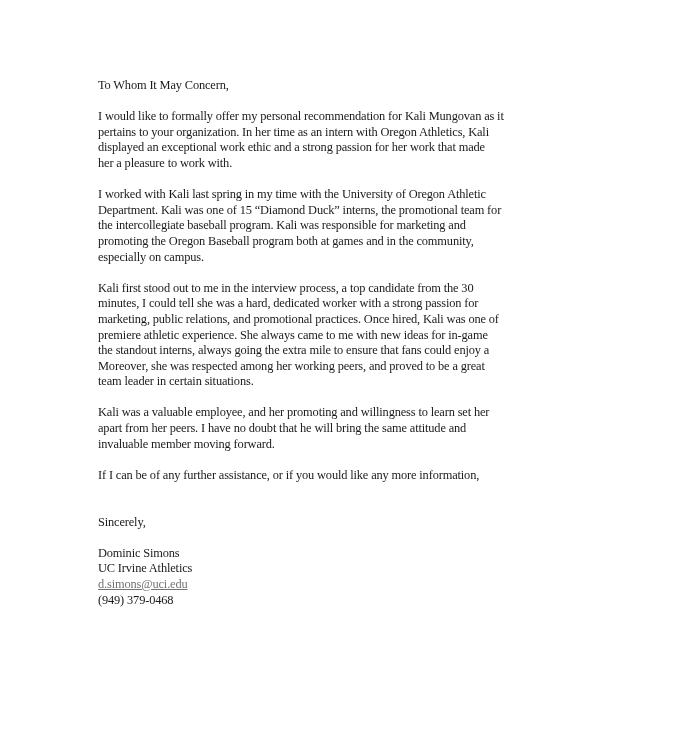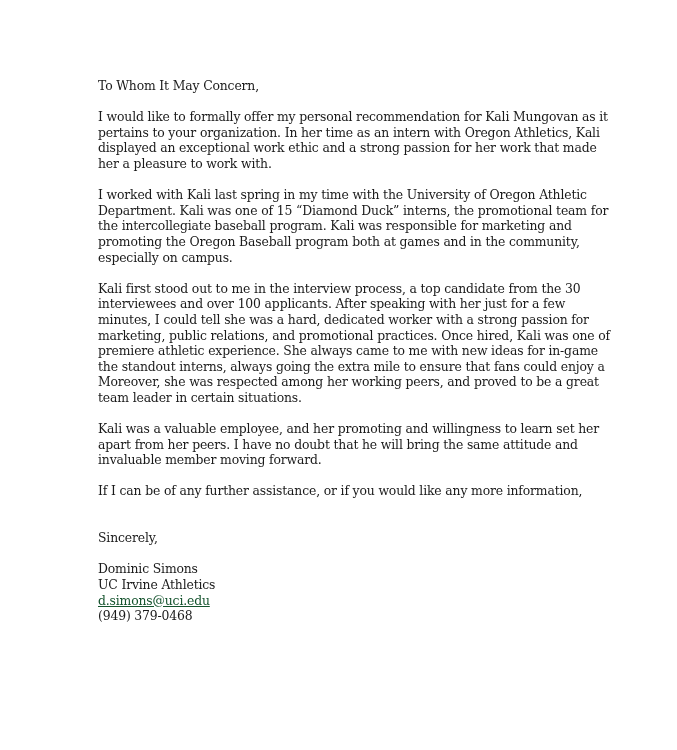--- a/index.html
+++ b/index.html
@@ -20,23 +20,23 @@
       left: 98px;
       top: 78px;
       width: 480px;
       font-size: 12.4px;
       line-height: 15.6px;
       letter-spacing: -0.15px;
     }
     .block { margin: 0; }
     .gap { height: 15.6px; }
     .gap2 { height: 31.2px; }
-    .line { display: block; white-space: nowrap; }
+    .line { display: block; white-space: nowrap; font-family: Liberation Serif, serif; }
     a.email {
-      color: #14532d;
+      color: #737373;
       text-decoration: underline;
     }
   </style>
 </head>
 <body>
 
 <div class="page">
   <p class="block">
     <span class="line">To Whom It May Concern,</span>
   </p>
@@ -54,21 +54,20 @@
     <span class="line">I worked with Kali last spring in my time with the University of Oregon Athletic</span>
     <span class="line">Department. Kali was one of 15 “Diamond Duck” interns, the promotional team for</span>
     <span class="line">the intercollegiate baseball program. Kali was responsible for marketing and</span>
     <span class="line">promoting the Oregon Baseball program both at games and in the community,</span>
     <span class="line">especially on campus.</span>
   </p>
   <div class="gap"></div>
 
   <p class="block">
     <span class="line">Kali first stood out to me in the interview process, a top candidate from the 30</span>
-    <span class="line">interviewees and over 100 applicants. After speaking with her just for a few</span>
     <span class="line">minutes, I could tell she was a hard, dedicated worker with a strong passion for</span>
     <span class="line">marketing, public relations, and promotional practices. Once hired, Kali was one of</span>
     <span class="line">premiere athletic experience. She always came to me with new ideas for in-game</span>
     <span class="line">the standout interns, always going the extra mile to ensure that fans could enjoy a</span>
     <span class="line">Moreover, she was respected among her working peers, and proved to be a great</span>
     <span class="line">team leader in certain situations.</span>
   </p>
   <div class="gap"></div>
 
   <p class="block">

